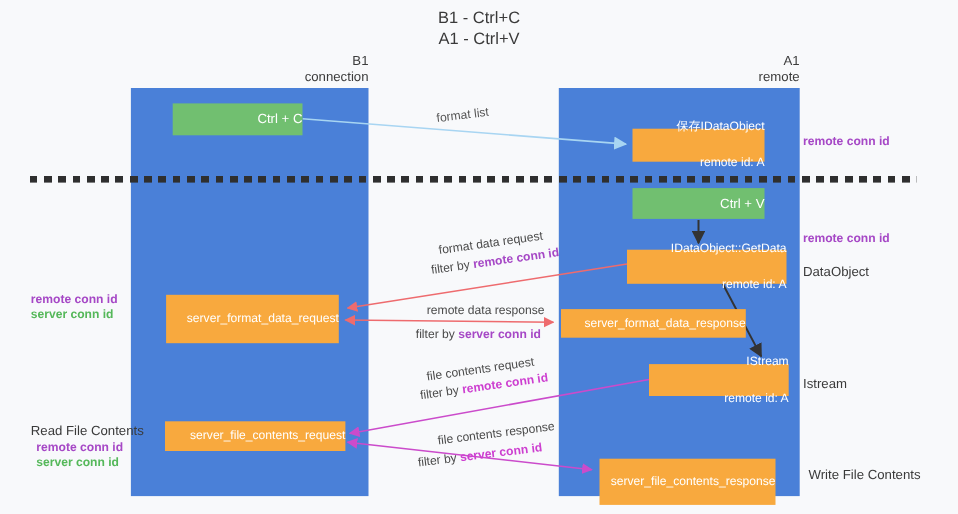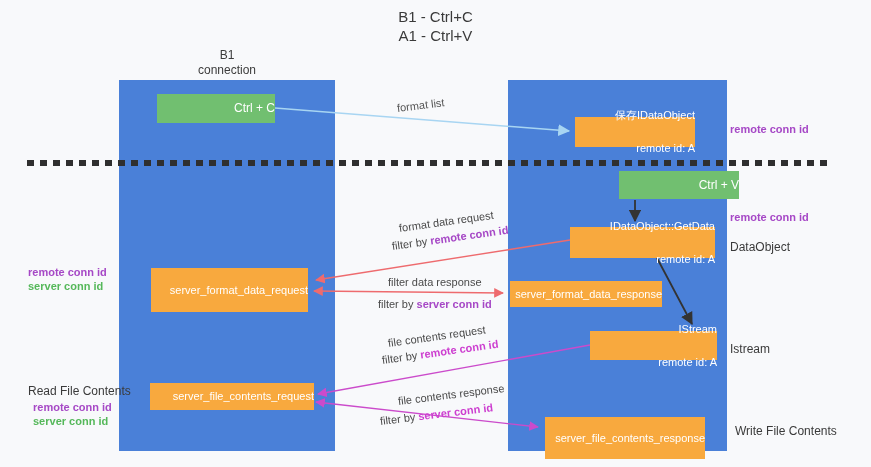--- a/index.html
+++ b/index.html
@@ -9,21 +9,21 @@
   }
   .stage {
     position:relative; width:871px; height:467px;
     background:#f8f9fb; overflow:hidden;
   }
   .title {
     position:absolute; left:0; top:7px; width:100%;
     text-align:center; font-size:15px; line-height:19px; color:#3a3a3a;
   }
   .col-header {
-    position:absolute; top:48px; text-align:center;
+    position:absolute; top:48px; text-align:right;
     font-size:12px; line-height:15px; color:#3c3c3c;
   }
   .lane { position:absolute; top:80px; height:371px; background:#4a80d8; }
   .lane-left  { left:119px; width:216px; }
   .lane-right { left:508px; width:219px; }
   .divider {
     position:absolute; left:27px; top:160px; width:806px; height:6px;
     background: repeating-linear-gradient(90deg,#2f2f2f 0 7px, transparent 7px 13px);
   }
   svg.arrows { position:absolute; left:0; top:0; pointer-events:none; }
@@ -53,20 +53,24 @@
 
   <div class="title">
     <div>B1 - Ctrl+C</div>
     <div>A1 - Ctrl+V</div>
   </div>
 
   <div class="col-header" style="left:119px;width:216px;">
     <div>B1</div>
     <div>connection</div>
   </div>
+  <div class="col-header" style="left:508px;width:219px;">
+    <div>A1</div>
+    <div>remote</div>
+  </div>
 
   <div class="lane lane-left"></div>
   <div class="lane lane-right"></div>
 
   <div class="divider"></div>
 
   <svg class="arrows" width="871" height="467" viewBox="0 0 871 467">
     <defs>
       <marker id="mBlue" viewBox="0 0 10 10" refX="9" refY="5" markerWidth="8" markerHeight="8" orient="auto-start-reverse">
         <path d="M0,0 L10,5 L0,10 z" fill="#a8d5f2"></path>
@@ -92,34 +96,34 @@
 
   <div class="node green" style="left:157px;top:94px;width:118px;height:29px;">
     <div>Ctrl + C</div>
   </div>
 
   <div class="node orange" style="left:575px;top:117px;width:120px;height:30px;">
     <div>保存IDataObject</div>
     <div>remote id: A</div>
   </div>
 
-  <div class="node green" style="left:575px;top:171px;width:120px;height:28px;margin-left:44px;">
+  <div class="node green" style="left:575px;top:171px;width:120px;height:28px;">
     <div>Ctrl + V</div>
   </div>
 
   <div class="node orange" style="left:570px;top:227px;width:145px;height:31px;">
     <div>IDataObject::GetData</div>
     <div>remote id: A</div>
   </div>
 
   <div class="node orange" style="left:151px;top:268px;width:157px;height:44px;">
     <div>server_format_data_request</div>
   </div>
 
-  <div class="node orange" style="left:510px;top:281px;width:152px;height:26px;">
+  <div class="node orange" style="left:510px;top:281px;width:168px;height:26px;">
     <div>server_format_data_response</div>
   </div>
 
   <div class="node orange" style="left:590px;top:331px;width:127px;height:29px;">
     <div>IStream</div>
     <div>remote id: A</div>
   </div>
 
   <div class="node orange" style="left:150px;top:383px;width:164px;height:27px;">
     <div>server_file_contents_request</div>
@@ -135,21 +139,21 @@
 
   <div class="elabel rot" style="left:399px;top:222px;">
     <span>format data request</span>
   </div>
   <div class="elabel rot" style="left:392px;top:240px;">
     <span>filter by</span>
     <span class="purple">remote conn id</span>
   </div>
 
   <div class="elabel" style="left:388px;top:276px;">
-    <span>filter data response</span>
+    <span>remote data response</span>
   </div>
   <div class="elabel" style="left:378px;top:298px;">
     <span>filter by</span>
     <span class="purple">server conn id</span>
   </div>
 
   <div class="elabel rot" style="left:388px;top:337px;">
     <span>file contents request</span>
   </div>
   <div class="elabel rot" style="left:382px;top:354px;">

